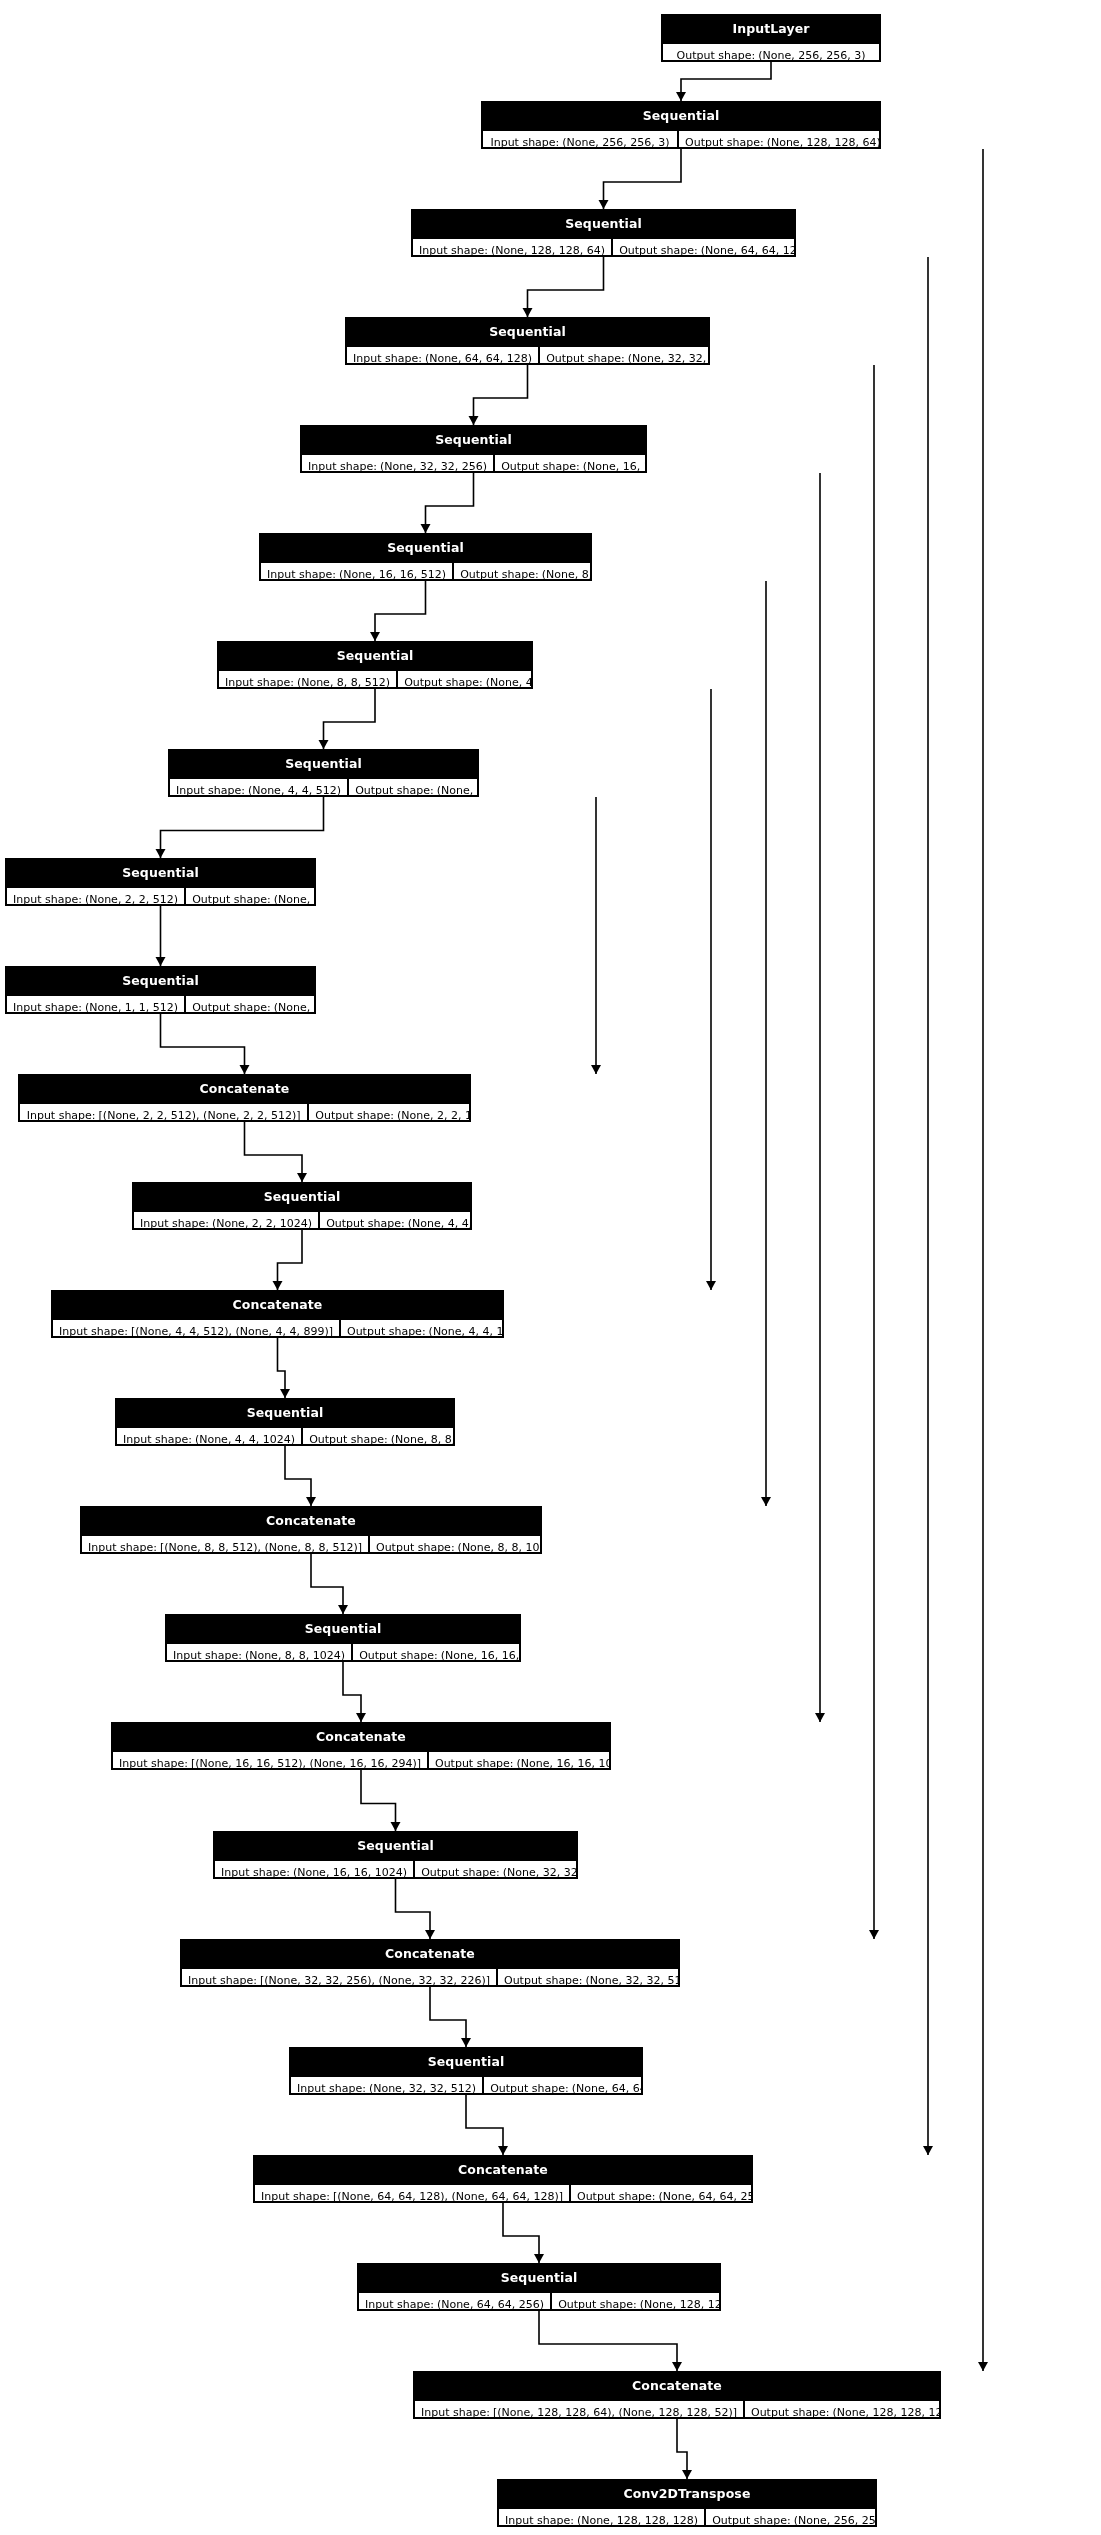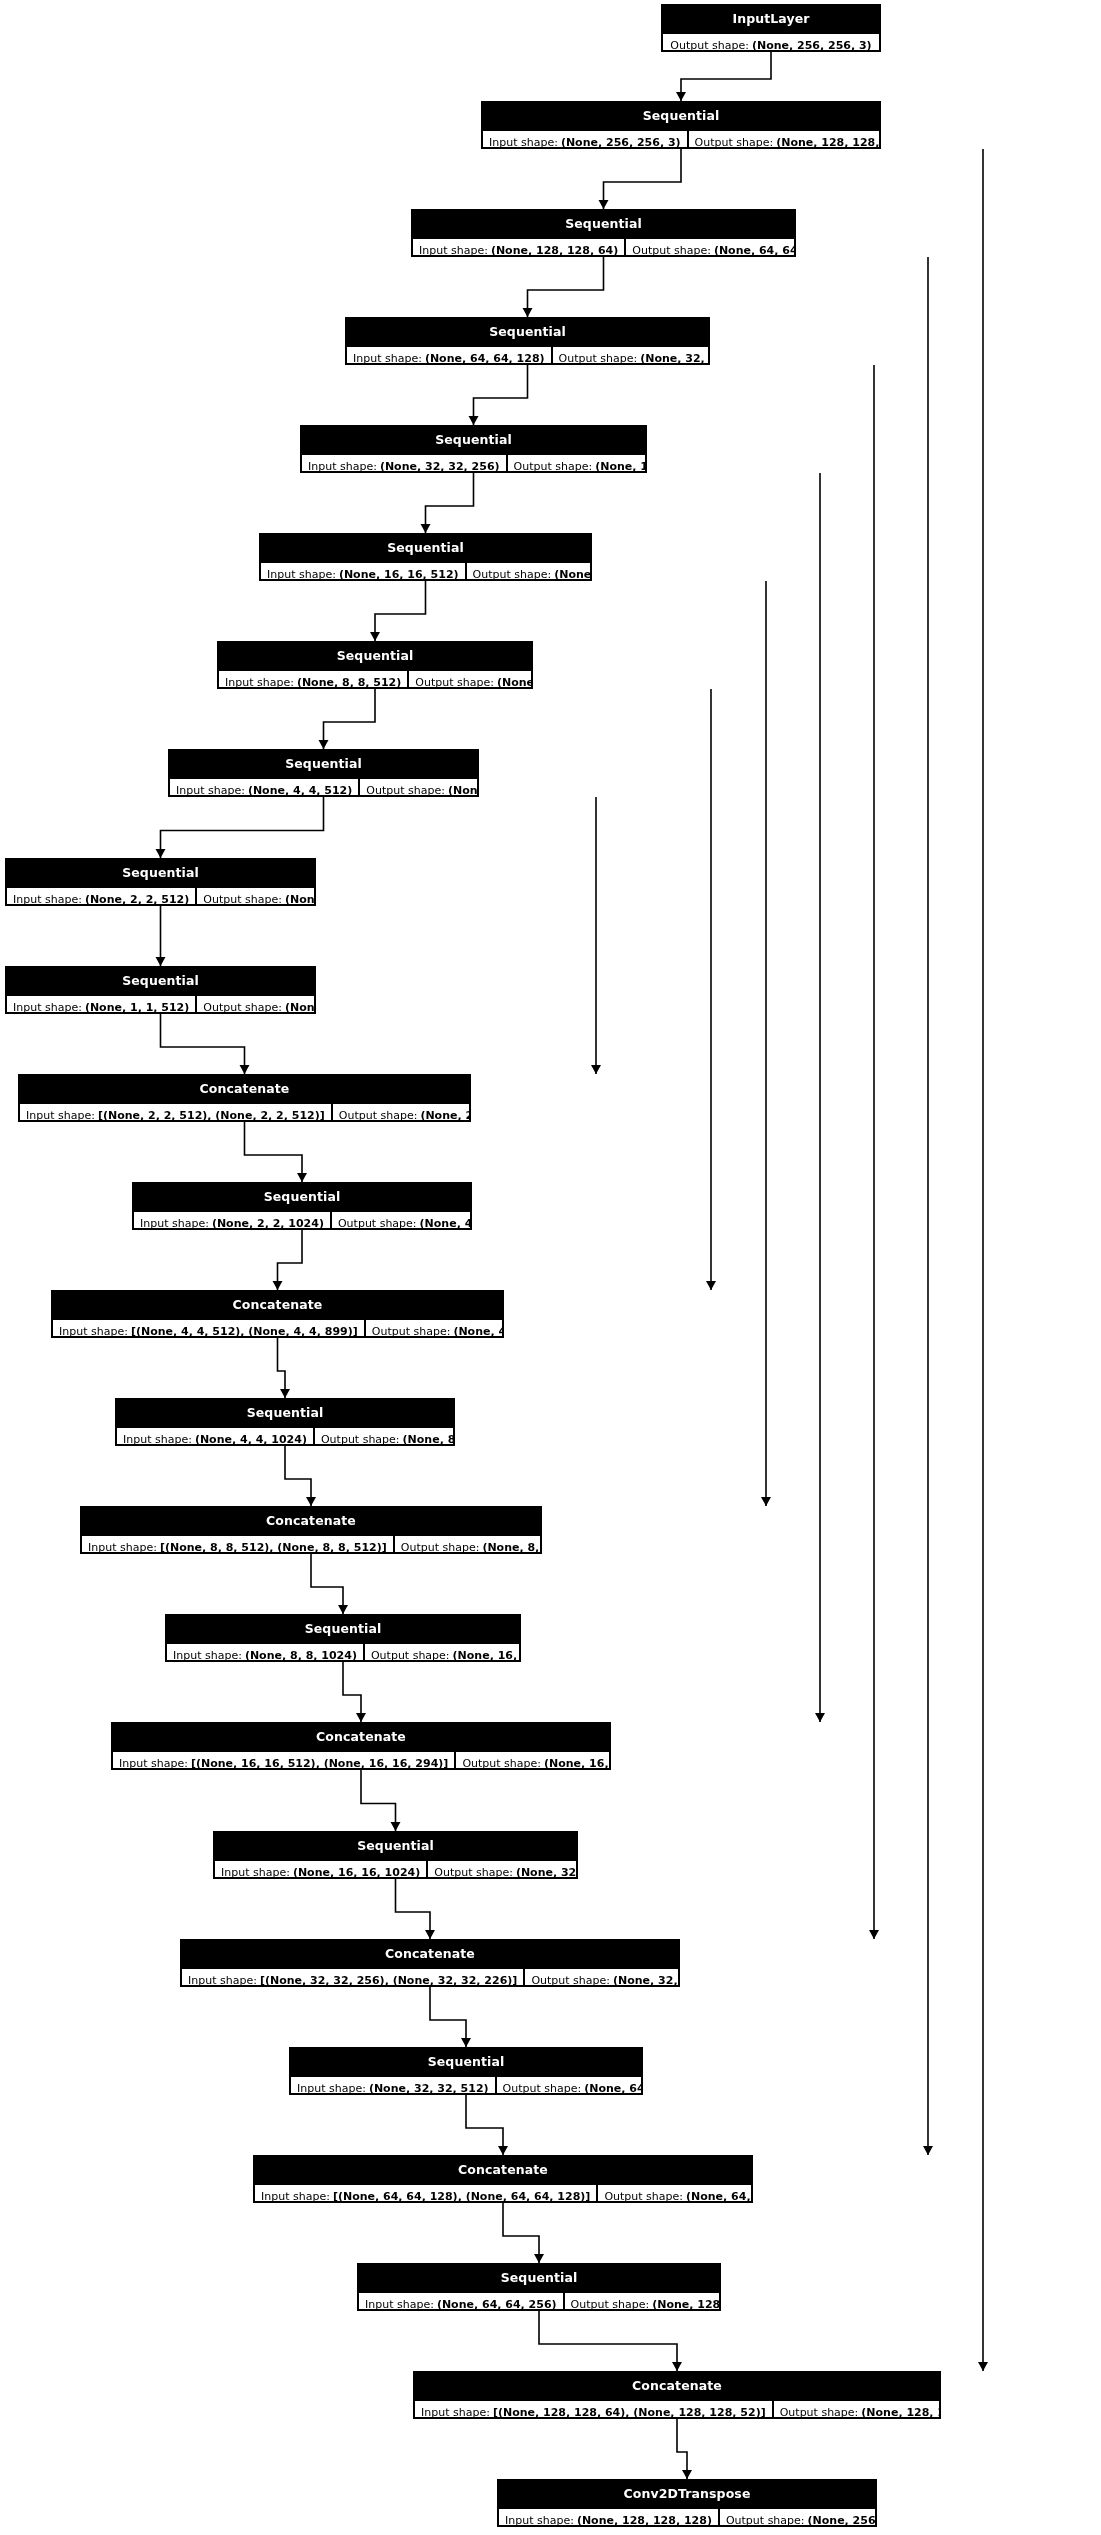--- a/index.html
+++ b/index.html
@@ -64,21 +64,21 @@
     justify-content: center;
     padding: 6px 6px 7px 6px;
     white-space: nowrap;
     box-sizing: border-box;
     flex: 1 1 auto;
   }
   .shape-cell .lbl {
     font-weight: normal;
   }
   .shape-cell .val {
-    font-weight: bold;
+    font-weight: normal;
     margin-left: 3px;
   }
 </style>
 </head>
 <body>
 
 <div id="graph">
   <svg id="edge-layer" xmlns="http://www.w3.org/2000/svg">
       <path d="M 771 52 L 771 78.95 L 681 78.95 L 681 101" stroke="#000000" stroke-width="1.6" fill="none"></path>
       <path d="M 676 92 L 686 92 L 681 101 Z" fill="#000000"></path>
@@ -135,21 +135,21 @@
       <path d="M 466 2095 L 466 2128 L 503 2128 L 503 2155" stroke="#000000" stroke-width="1.6" fill="none"></path>
       <path d="M 498 2146 L 508 2146 L 503 2155 Z" fill="#000000"></path>
       <path d="M 503 2203 L 503 2236 L 539 2236 L 539 2263" stroke="#000000" stroke-width="1.6" fill="none"></path>
       <path d="M 534 2254 L 544 2254 L 539 2263 Z" fill="#000000"></path>
       <path d="M 539 2311 L 539 2344 L 677 2344 L 677 2371" stroke="#000000" stroke-width="1.6" fill="none"></path>
       <path d="M 672 2362 L 682 2362 L 677 2371 Z" fill="#000000"></path>
       <path d="M 677 2419 L 677 2452 L 687 2452 L 687 2479" stroke="#000000" stroke-width="1.6" fill="none"></path>
       <path d="M 682 2470 L 692 2470 L 687 2479 Z" fill="#000000"></path>
     </svg>
   <div id="node-layer">
-      <div class="node" style="left: 661px; top: 4px; width: 220px; height: 48px;">
+      <div class="node" style="left: 661px; top: 14px; width: 220px; height: 48px;">
         <div class="node-title">InputLayer</div>
         <div class="node-shapes">
           <div class="shape-cell">
             <span class="lbl">Output shape:</span>
             <span class="val">(None, 256, 256, 3)</span>
           </div>
         </div>
       </div>
       <div class="node" style="left: 481px; top: 101px; width: 400px; height: 48px;">
         <div class="node-title">Sequential</div>

